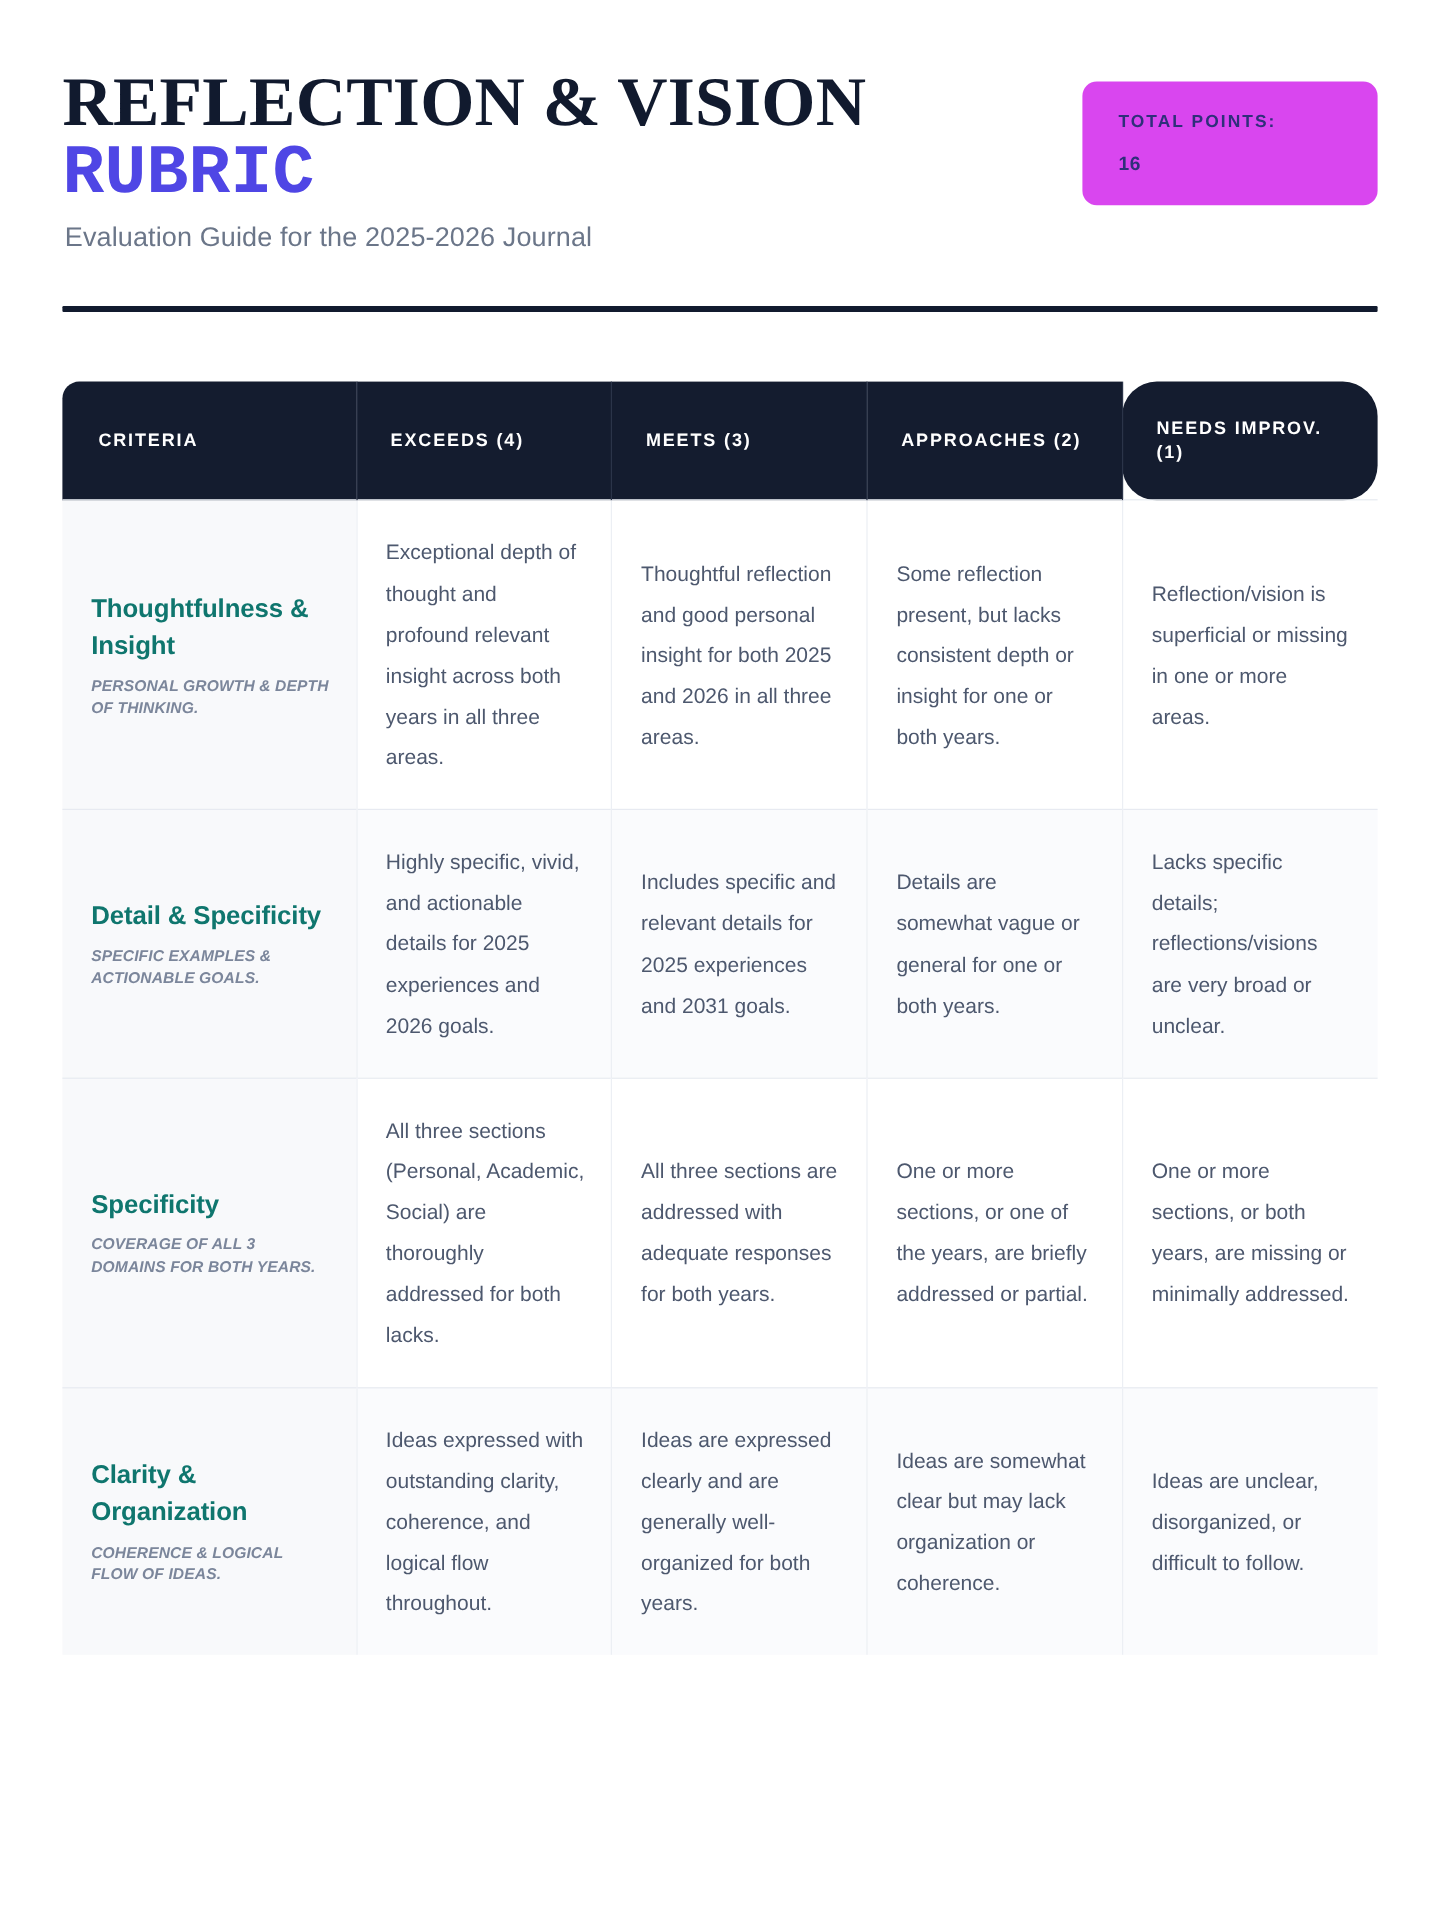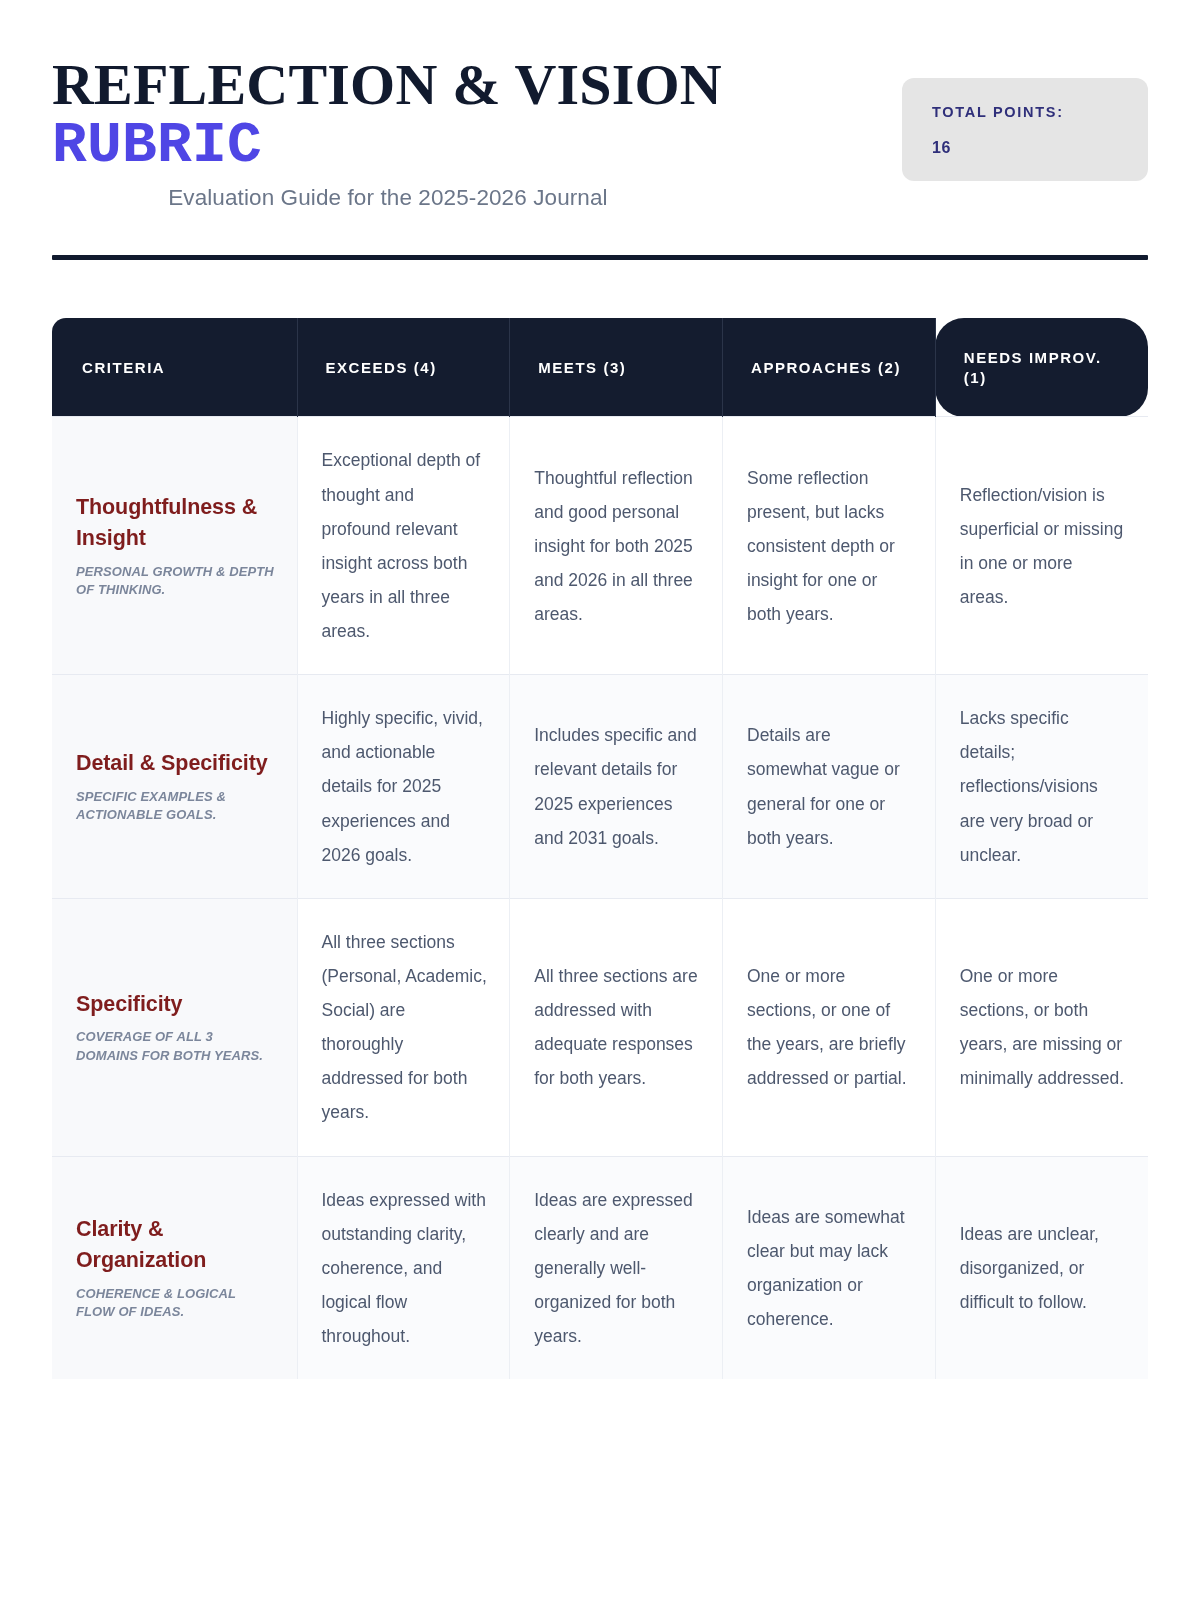--- a/index.html
+++ b/index.html
@@ -44,28 +44,27 @@
   .title-line.accent {
     color: #4f46e5;
     font-family: Liberation Mono, monospace;
   }
   .subtitle {
     font-family: "Liberation Sans", sans-serif;
     font-size: 22.5px;
     color: #6b7689;
     margin: 8px 0 0 2px;
     letter-spacing: 0.1px;
-    text-align: center;
   }
 
   .points-badge {
-    margin-top: 24px;
+    margin-top: 14px;
     width: 246px;
     box-sizing: border-box;
-    background: #e5e5e5;
+    background: #d946ef;
     border-radius: 12px;
     padding: 26px 30px 24px 30px;
   }
   .points-label {
     font-size: 14.5px;
     font-weight: bold;
     letter-spacing: 1.7px;
     color: #2f2f7a;
     text-transform: uppercase;
     line-height: 1.2;
@@ -137,21 +136,21 @@
     background: #fafbfd;
   }
 
   td.criteria-cell {
     background: #f8f9fb !important;
     padding: 26px 26px 26px 30px;
   }
   .criteria-name {
     font-size: 21.5px;
     font-weight: bold;
-    color: #7f1d1d;
+    color: #0f766e;
     line-height: 1.45;
     letter-spacing: -0.1px;
   }
   .criteria-sub {
     margin-top: 8px;
     font-size: 13px;
     font-style: italic;
     font-weight: bold;
     letter-spacing: 0.1px;
     color: #7b869b;
@@ -238,21 +237,21 @@
               <span class="cell-text">Lacks specific details; reflections/visions are very broad or unclear.</span>
             </td>
         </tr>
 
         <tr>
           <td class="criteria-cell">
             <div class="criteria-name">Specificity</div>
             <div class="criteria-sub">COVERAGE OF ALL 3 DOMAINS FOR BOTH YEARS.</div>
           </td>
           <td>
-              <span class="cell-text">All three sections (Personal, Academic, Social) are thoroughly addressed for both years.</span>
+              <span class="cell-text">All three sections (Personal, Academic, Social) are thoroughly addressed for both lacks.</span>
             </td>
           <td>
               <span class="cell-text">All three sections are addressed with adequate responses for both years.</span>
             </td>
           <td>
               <span class="cell-text">One or more sections, or one of the years, are briefly addressed or partial.</span>
             </td>
           <td>
               <span class="cell-text">One or more sections, or both years, are missing or minimally addressed.</span>
             </td>

